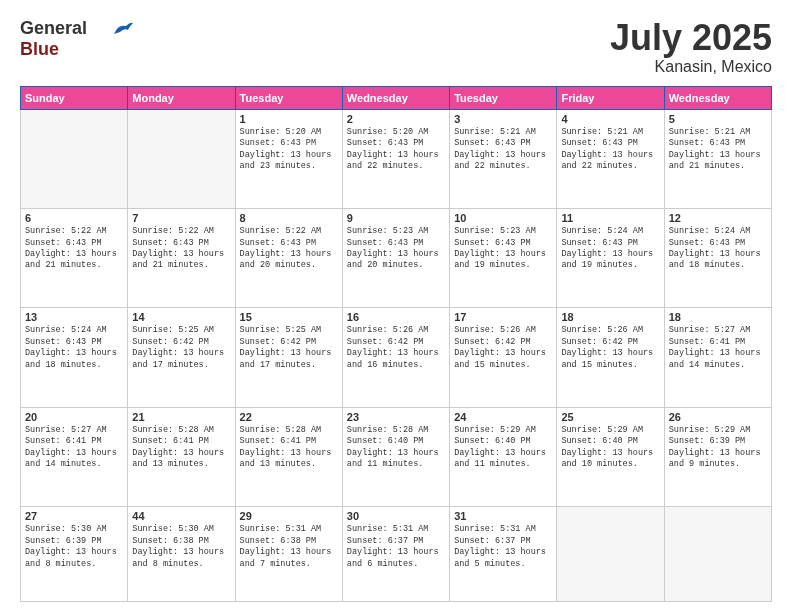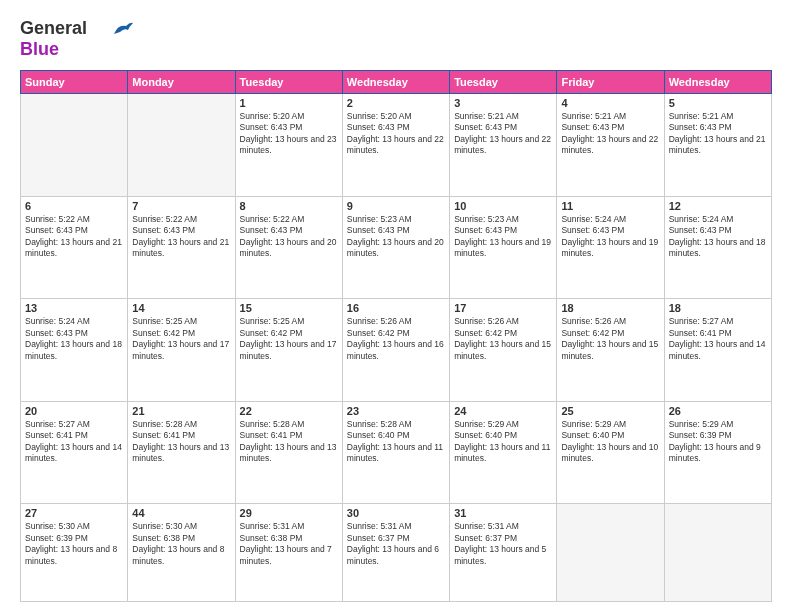--- a/index.html
+++ b/index.html
@@ -34,21 +34,21 @@
       gap: 23px;
     }
     .logo-general {
       font-size: 18px;
       font-weight: bold;
       color: #333;
     }
     .logo-blue {
       font-size: 18px;
       font-weight: bold;
-      color: #a21caf;
+      color: #7f1d1d;
     }
     .logo-bird {
       width: 22px;
       height: 18px;
       margin-left: 2px;
     }
     .title-block {
       text-align: right;
     }
     .month-title {
@@ -92,40 +92,45 @@
     .day-num {
       font-size: 11px;
       font-weight: bold;
       color: #333;
       margin-bottom: 2px;
     }
     .day-info {
       font-size: 8.5px;
       line-height: 1.35;
       color: #333;
+      font-family: Liberation Mono, monospace;
     }
     .last-row td {
       height: 78px;
       margin-top: 32px;
     }
   </style>
 </head>
 <body>
 
 <div class="page">
   <div class="header">
     <div class="logo">
       <div class="logo-text">
         <span class="logo-general">General</span>
         <svg class="logo-bird" viewBox="0 0 22 18">
           <path d="M2,14 Q6,4 14,6 Q18,2 21,3 Q17,7 16,10 Q12,8 8,12 Z" fill="#1a5fa8"></path>
         </svg>
       </div>
       <span class="logo-blue">Blue</span>
     </div>
+    <div class="title-block">
+      <div class="month-title">July 2025</div>
+      <div class="location-title">Kanasin, Mexico</div>
+    </div>
   </div>
 
   <table class="calendar">
     <thead>
       <tr>
       <th>Sunday</th>
           <th>Monday</th>
           <th>Tuesday</th>
           <th>Wednesday</th>
           <th>Tuesday</th>

